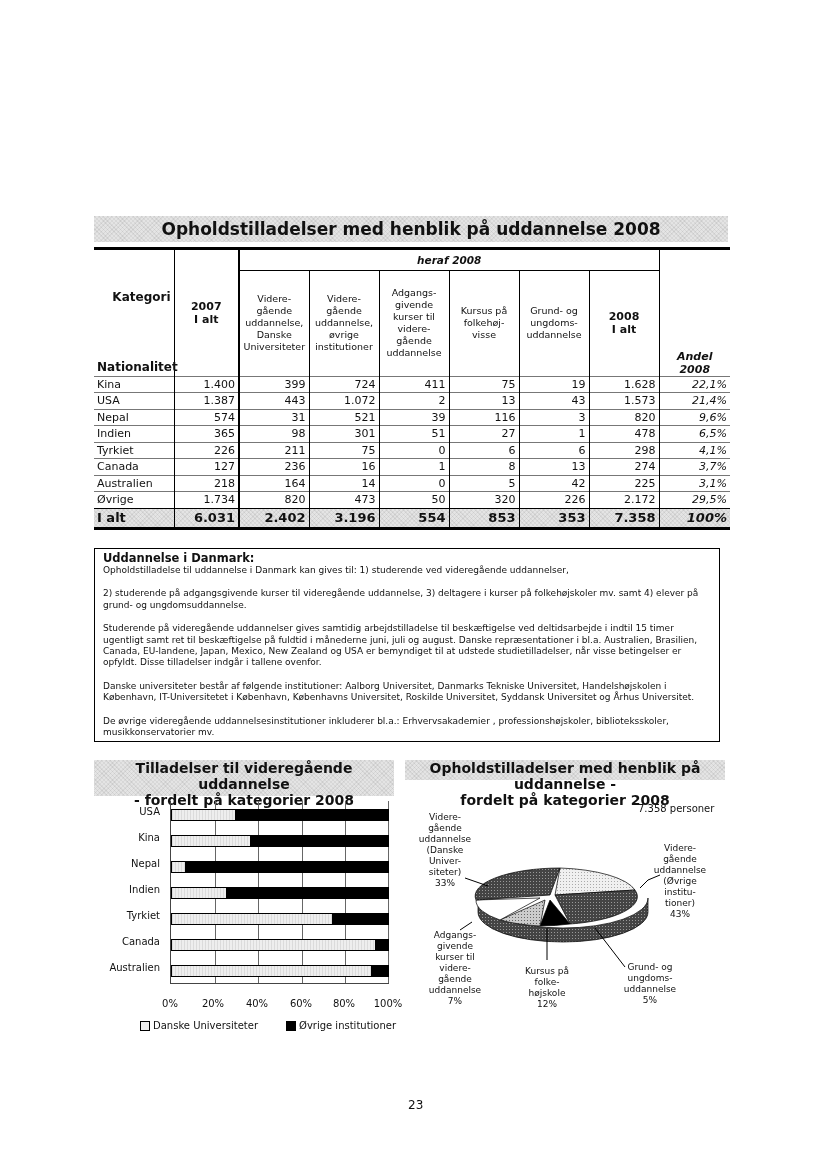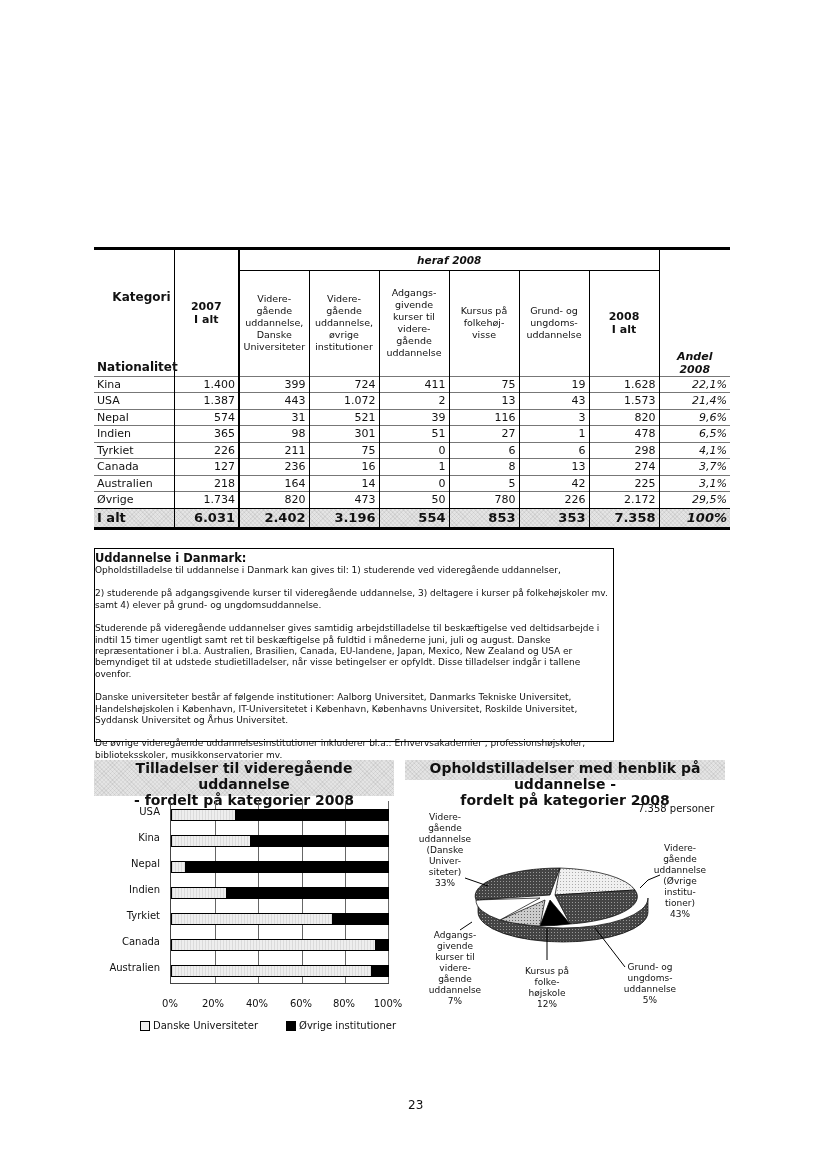--- a/index.html
+++ b/index.html
@@ -15,41 +15,42 @@
   .nat { text-align:right; font-weight:bold; font-size:12px; vertical-align:bottom; }
   .bigh { font-weight:bold; font-size:11px; text-align:center; border-left:1px solid #000; }
   .andel { font-style:italic; font-weight:bold; font-size:11px; text-align:center; vertical-align:bottom; border-left:1px solid #000; }
   tr.row td { height:15.5px; border-top:1px solid #777; font-size:11px; }
   tr.row td.num { text-align:right; border-left:1px solid #000; }
   tr.row td.pct { text-align:right; font-style:italic; border-left:1px solid #000; }
   tr.total td { height:18px; border-top:1px solid #000; border-bottom:3px solid #000; font-weight:bold; font-size:13px; }
   tr.total td.num { text-align:right; border-left:1px solid #000; }
   tr.total td.pct { text-align:right; font-style:italic; border-left:1px solid #000; }
   .thick-l { border-left:2px solid #000!important; }
-  .infobox { position:absolute; left:94px; top:548px; width:520px; height:194px; border:1px solid #000; padding:2px 0; font-size:9px; line-height:11.4px; box-sizing:border-box; }
+  .infobox { position:absolute; left:94px; top:548px; width:626px; height:194px; border:1px solid #000; padding:2px 8px; font-size:9px; line-height:11.4px; box-sizing:border-box; }
   .infobox h3 { margin:0; font-size:11.5px; font-weight:bold; line-height:14px; }
   .infobox p { margin:12px 0 8px 0; }
   .chart-title { position:absolute; text-align:center; font-size:14px; font-weight:bold; line-height:16px; color:#111; }
   .bar-area { position:absolute; left:170px; top:801px; width:218px; height:182px; border-left:1px solid #444; border-bottom:1px solid #444; }
   .vgrid { position:absolute; top:0; bottom:0; width:1px; background:#666; }
   .bar { position:absolute; left:0; height:12px; display:flex; border:1px solid #000; box-sizing:border-box; }
   .seg-light { height:100%; background:#eee; background-image: repeating-linear-gradient(90deg, rgba(0,0,0,0.08) 0 1px, transparent 1px 3px); }
   .seg-dark { height:100%; background:#000; }
   .ylab { position:absolute; right:665px; font-size:10px; text-align:right; }
   .xlab { position:absolute; top:998px; font-size:10px; width:40px; text-align:center; }
   .legend { position:absolute; top:1020px; left:140px; font-size:10px; display:flex; gap:28px; }
   .lg-box { display:inline-block; width:8px; height:8px; border:1px solid #000; margin-right:3px; vertical-align:middle; }
   .pie-label { position:absolute; font-size:9px; line-height:11px; text-align:center; }
   .pagenum { position:absolute; left:408px; top:1098px; font-size:12px; }
 </style>
 </head>
 <body>
 
 <div class="page">
 
+  <div class="main-title hatch">Opholdstilladelser med henblik på uddannelse 2008</div>
 
   <table class="data">
     <colgroup>
       <col style="width:80px">
         <col style="width:65px">
         <col style="width:70px">
         <col style="width:70px">
         <col style="width:70px">
         <col style="width:70px">
         <col style="width:70px">
@@ -196,21 +197,21 @@
           <td class="num">42</td>
           <td class="num">225</td>
           <td class="pct">3,1%</td>
     </tr>
     <tr class="row">
       <td>Øvrige</td>
           <td class="num">1.734</td>
           <td class="num thick-l">820</td>
           <td class="num">473</td>
           <td class="num">50</td>
-          <td class="num">780</td>
+          <td class="num">320</td>
           <td class="num">226</td>
           <td class="num">2.172</td>
           <td class="pct">29,5%</td>
     </tr>
     <tr class="total hatch">
       <td>I alt</td>
           <td class="num">6.031</td>
           <td class="num thick-l">2.402</td>
           <td class="num">3.196</td>
           <td class="num">554</td>

